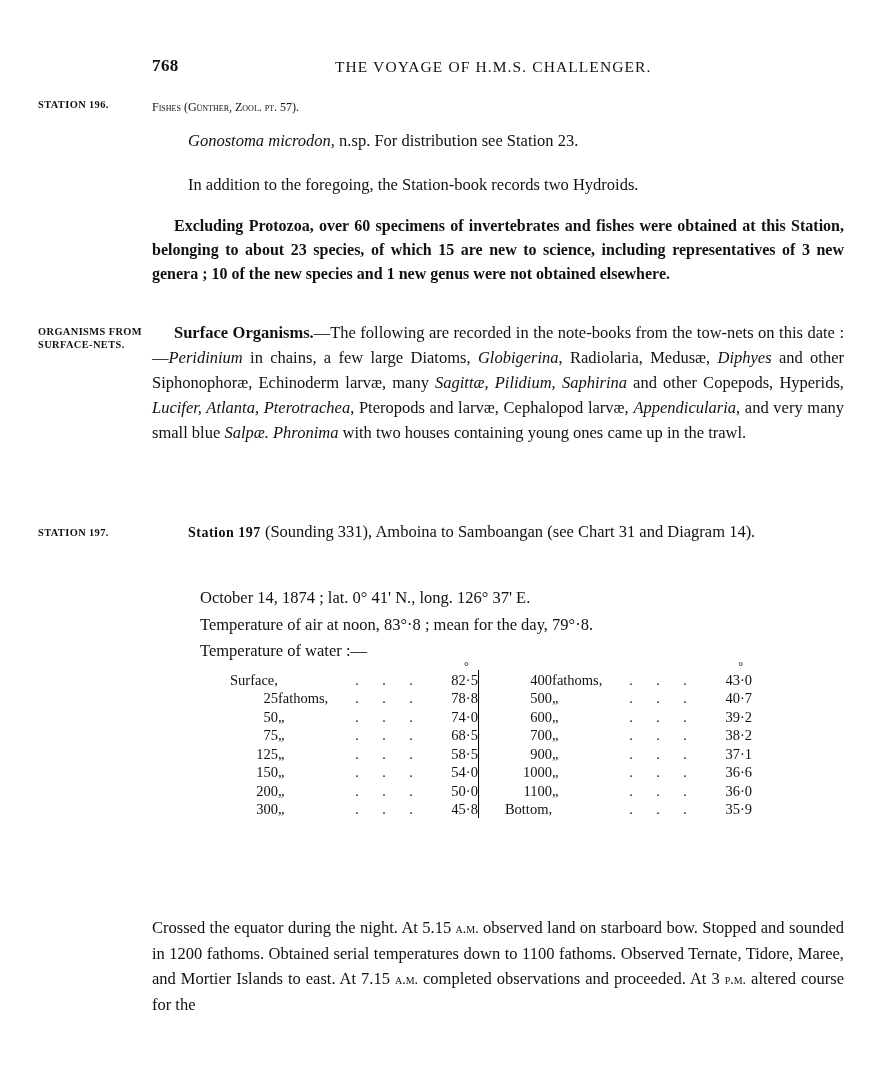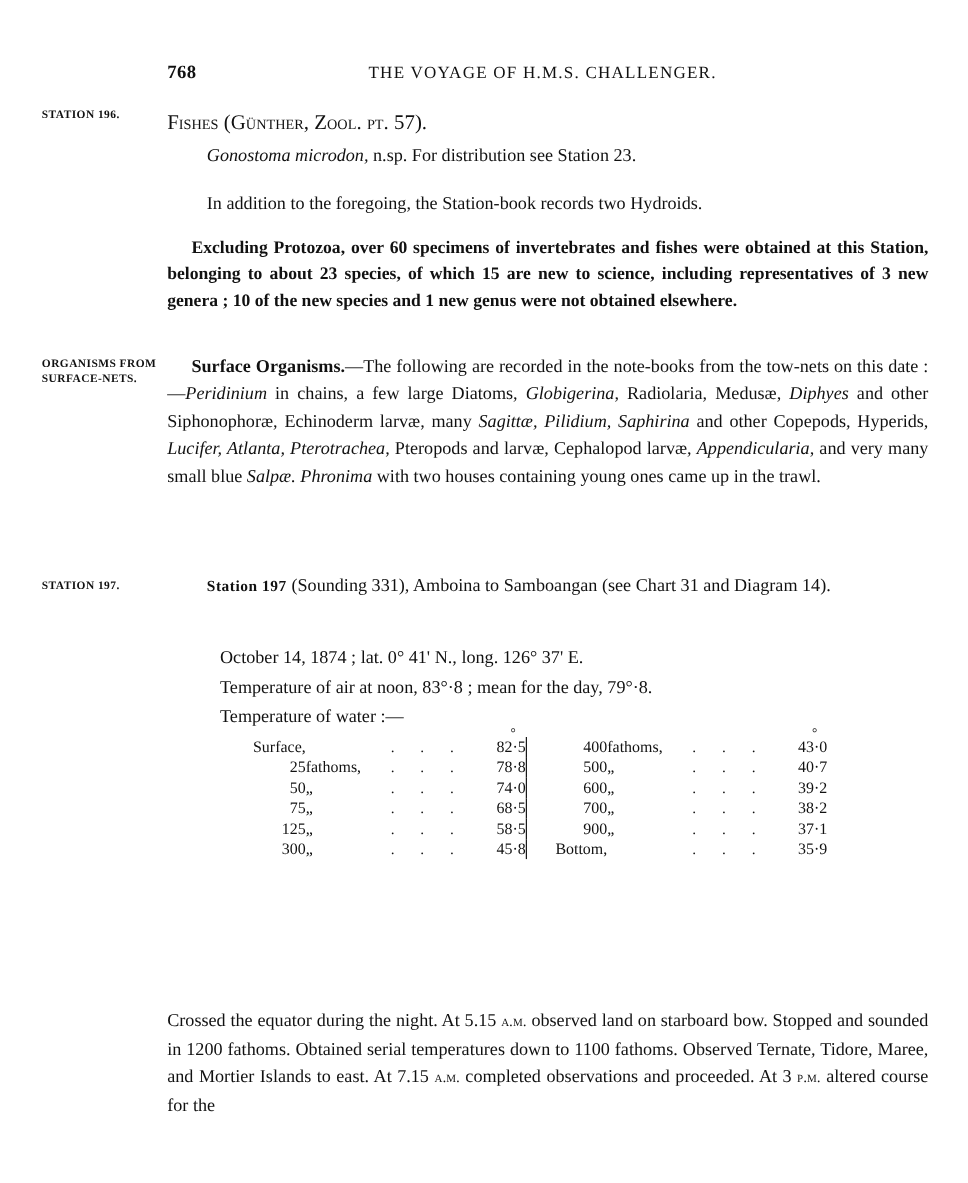--- a/index.html
+++ b/index.html
@@ -78,21 +78,21 @@
   .l5 { top: 320px; }
   .l6 { top: 520px; }
   .l7 { top: 585px; }
   .l8 { top: 855px; }
   .l9 { top: 915px; }
 
   .sc {
     font-variant: small-caps;
   }
   .fishes {
-    font-size: 19px;
+    font-size: 12px;
   }
   .indent-1 { text-indent: 0; padding-left: 36px; }
   .indent-2 { text-indent: 36px; }
   .italic { font-style: italic; }
   .bold-block {
     font-weight: bold;
     font-size: 16px;
     line-height: 1.5;
     text-align: justify;
   }
@@ -280,20 +280,42 @@
           <td class="depth-word">„</td>
           <td class="dots">. . .</td>
           <td class="value">58·5</td>
           <td class="divider"></td>
           <td class="depth-num">900</td>
           <td class="depth-word">„</td>
           <td class="dots">. . .</td>
           <td class="value">37·1</td>
         </tr>
         <tr>
+          <td class="depth-num">150</td>
+          <td class="depth-word">„</td>
+          <td class="dots">. . .</td>
+          <td class="value">54·0</td>
+          <td class="divider"></td>
+          <td class="depth-num">1000</td>
+          <td class="depth-word">„</td>
+          <td class="dots">. . .</td>
+          <td class="value">36·6</td>
+        </tr>
+        <tr>
+          <td class="depth-num">200</td>
+          <td class="depth-word">„</td>
+          <td class="dots">. . .</td>
+          <td class="value">50·0</td>
+          <td class="divider"></td>
+          <td class="depth-num">1100</td>
+          <td class="depth-word">„</td>
+          <td class="dots">. . .</td>
+          <td class="value">36·0</td>
+        </tr>
+        <tr>
           <td class="depth-num">300</td>
           <td class="depth-word">„</td>
           <td class="dots">. . .</td>
           <td class="value">45·8</td>
           <td class="divider"></td>
           <td class="depth-num">Bottom,</td>
           <td class="depth-word"></td>
           <td class="dots">. . .</td>
           <td class="value">35·9</td>
         </tr>

